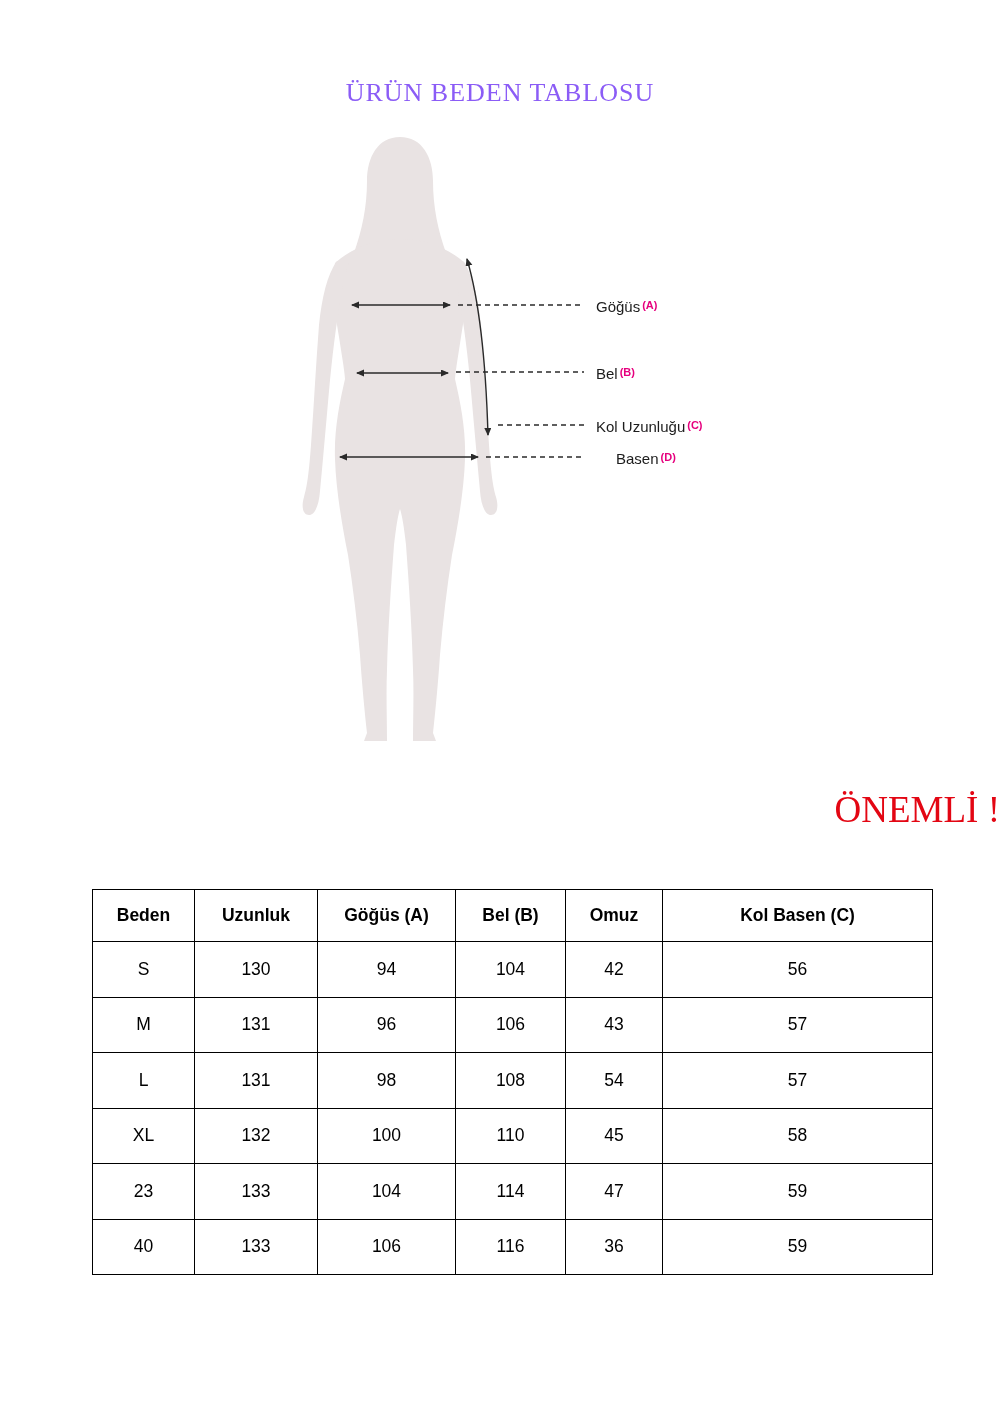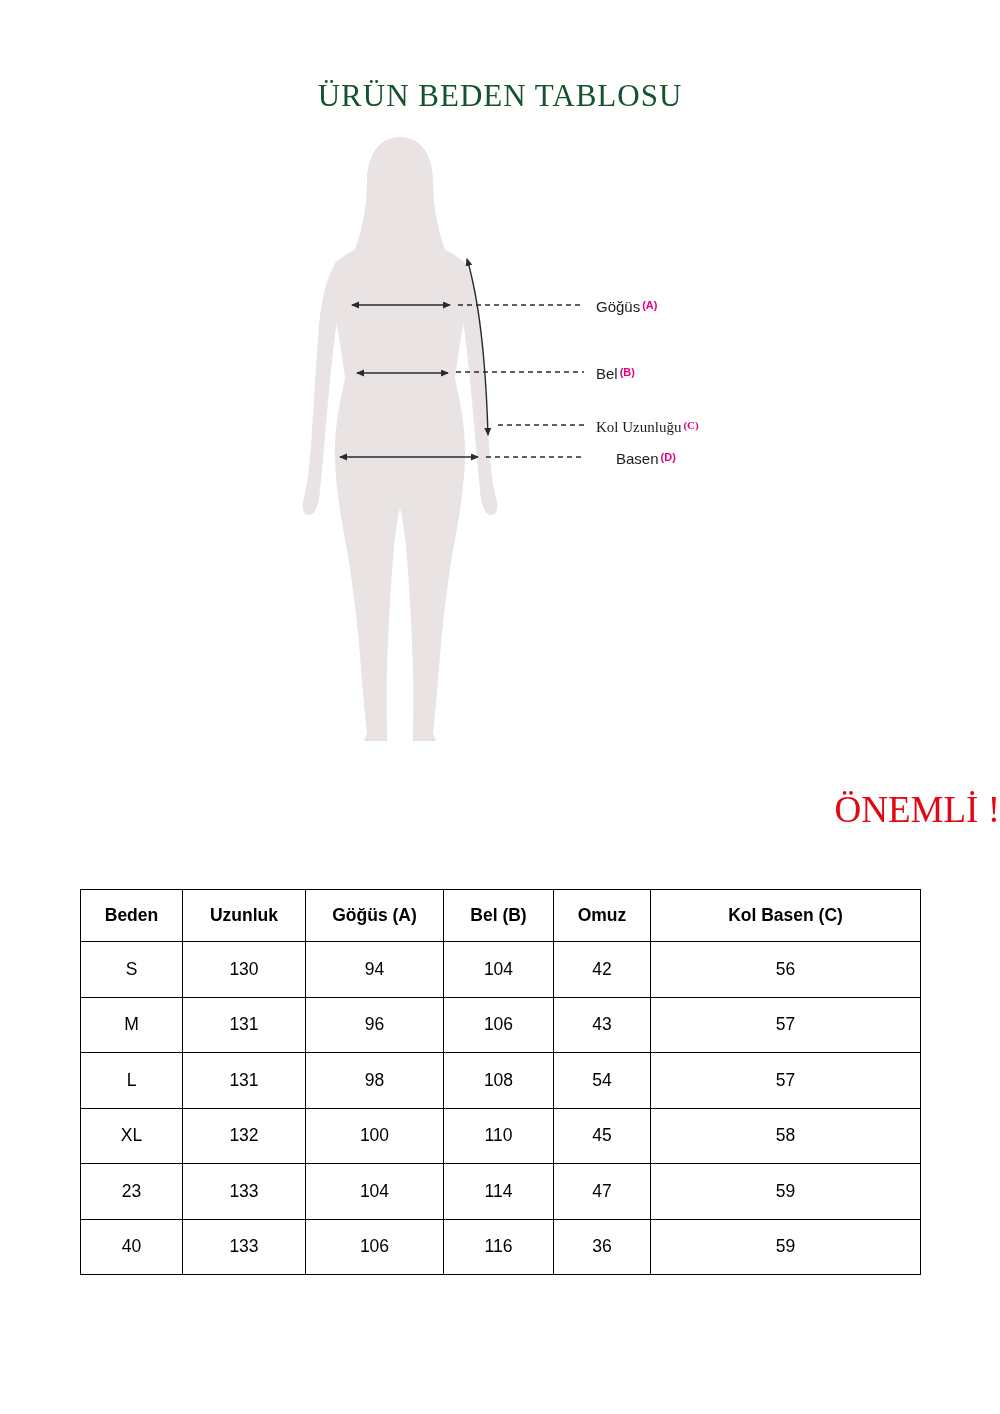--- a/index.html
+++ b/index.html
@@ -4,21 +4,21 @@
 <style>
   * { margin:0; padding:0; box-sizing:border-box; }
   html,body { background:#ffffff; }
   .page {
     position:relative; width:1000px; height:1414px; background:#fff;
     font-family:"Liberation Sans", sans-serif; overflow:hidden;
   }
   .title {
     position:absolute; top:78px; left:0; width:100%;
     text-align:center; font-family:"Liberation Serif", serif;
-    font-size:31px; font-weight:400; letter-spacing:1px; color:#14532d;
+    font-size:26px; font-weight:400; letter-spacing:1px; color:#8b5cf6;
   }
   .diagram { position:absolute; left:280px; top:135px; width:470px; height:620px; }
   .diagram svg { position:absolute; left:0; top:0; }
   .silhouette { fill:var(--silhouette, #e9e3e3); }
   .measure-line { stroke:#2a2a2a; stroke-width:1.4; fill:none; }
   .leader { stroke:#2a2a2a; stroke-width:1.3; stroke-dasharray:5 4; }
   .mlabel {
     position:absolute; left:316px; height:18px; line-height:18px;
     font-size:15px; color:#1c1c1c; white-space:nowrap;
   }
@@ -30,21 +30,21 @@
     position:absolute; top:788px; left:0; width:100%; text-align:right;
     font-family:"Liberation Serif", serif; font-weight:400; font-size:37px;
     color:var(--red, #e30613);
   }
   .warn-sub {
     position:absolute; top:844px; left:0; width:100%; text-align:center;
     font-family:"Liberation Serif", serif; font-weight:700; font-size:23px;
     color:var(--red, #e30613);
   }
   table.size-table {
-    position:absolute; left:80px; top:889px; width:840px;
+    position:absolute; left:92px; top:889px; width:840px;
     border-collapse:collapse; table-layout:fixed; background:#fff;
   }
   .size-table th, .size-table td {
     border:1px solid #000; text-align:center; vertical-align:middle;
     font-size:17.5px; color:#000; padding:0;
   }
   .size-table th { height:52px; font-weight:700; }
   .size-table td { height:55.5px; font-weight:400; }
 </style>
 </head>
@@ -86,21 +86,21 @@
         <line class="leader" x1="206" y1="322" x2="304" y2="322"></line>
       </g>
     </svg>
 
     <div class="mlabel" style="top:161px;">
       <span>Göğüs</span><span class="letter">(A)</span>
     </div>
     <div class="mlabel" style="top:228px;">
       <span>Bel</span><span class="letter">(B)</span>
     </div>
-    <div class="mlabel" style="top:281px;font-family:Liberation Serif, serif;">
+    <div class="mlabel" style="top:281px;">
       <span>Kol Uzunluğu</span><span class="letter">(C)</span>
     </div>
     <div class="mlabel" style="top:313px;margin-left:20px;">
       <span>Basen</span><span class="letter">(D)</span>
     </div>
   </div>
 
   <div class="warn-title">ÖNEMLİ !</div>
 
   <table class="size-table">

